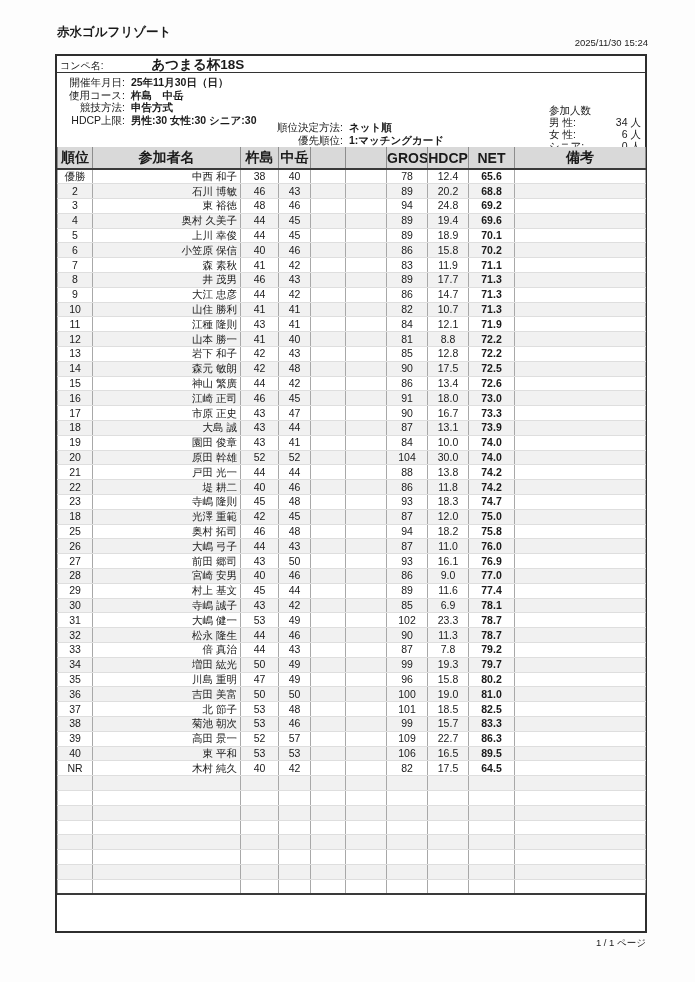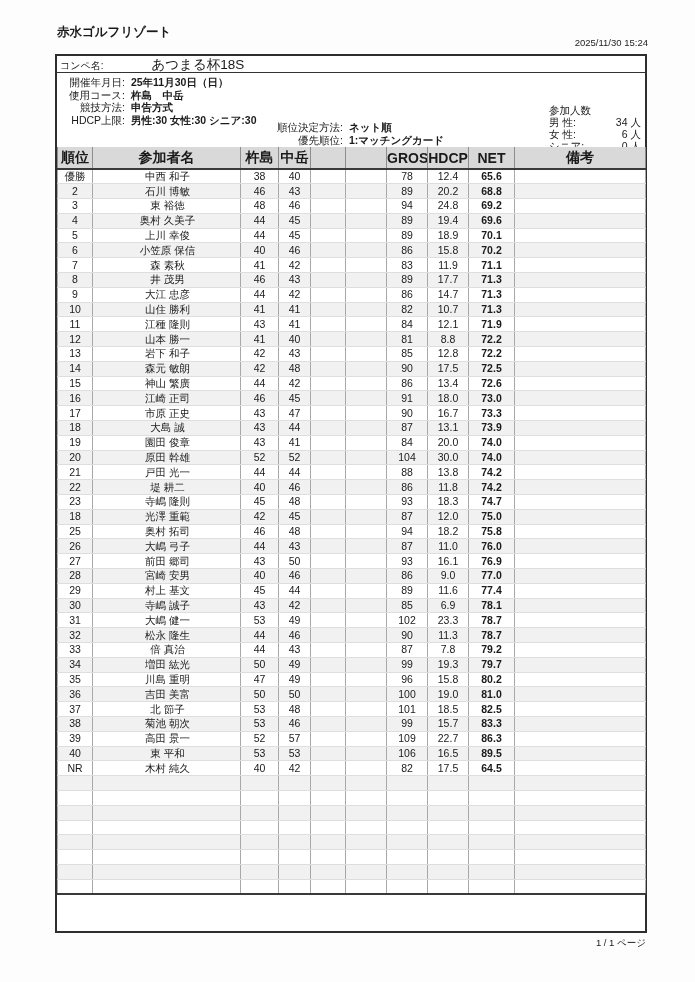--- a/index.html
+++ b/index.html
@@ -17,21 +17,21 @@
   .sheet  {
     position:absolute; left:55px; top:54px; width:592px; height:879px;
     border:2px solid #2e2e2e; background:#fff;
   }
   .comp-row {
     position:absolute; left:0; right:0; top:0; height:17px;
     border-bottom:1px solid #333;
     display:flex; align-items:baseline;gap:14px;
   }
   .comp-label { font-size:10px; margin-left:3px; }
-  .comp-name  { font-size:13.5px; font-weight:normal; margin-left:34px; }
+  .comp-name  { font-size:13.5px; font-weight:bold; margin-left:34px; }
   .info { position:absolute; left:0; right:0; top:17px; height:74px; font-size:10.5px; }
   .info-left { position:absolute; left:2px; top:3px; }
   .info-mid  { position:absolute; left:206px; top:16px;margin-top:32px; }
   .i-row { line-height:12.5px; white-space:nowrap; }
   .i-label { display:inline-block; text-align:right; }
   .info-left .i-label { width:66px; }
   .info-mid  .i-label { width:80px; }
   .i-val { font-weight:bold; margin-left:3px;text-align:center; }
   .i-val.indent2 { margin-left:14px; }
   .pcount { position:absolute; right:4px; top:31px; width:92px; font-size:10.5px; }
@@ -48,21 +48,21 @@
   }
   td {
     height:14.8px; font-size:10.5px; line-height:13px;
     border-left:1px solid #a8a8a8; border-right:1px solid #a8a8a8;
     border-bottom:1px solid #dedede;
     padding:0 3px; overflow:hidden; white-space:nowrap;
   }
   tr.alt td { background:#f1f1f1; }
   tr.lastline td { border-bottom:2px solid #3a3a3a; }
   .c-rank { text-align:center; }
-  .c-name { text-align:center; padding-left:5px; }
+  .c-name { text-align:right; padding-left:5px; }
   .c-score { text-align:center; }
   .c-num { text-align:center; }
   .c-net { font-weight:bold; }
   .page-foot { position:absolute; right:49px; top:937px; font-size:9.5px; }
 </style>
 </head>
 <body>
 
 <div class="resort">赤水ゴルフリゾート</div>
 <div class="stamp">2025/11/30 15:24</div>
@@ -374,21 +374,21 @@
             <td class="c-note"></td>
           </tr>
           <tr>
             <td class="c-rank">19</td>
             <td class="c-name">園田 俊章</td>
             <td class="c-score">43</td>
             <td class="c-score">41</td>
             <td class="c-blank"></td>
             <td class="c-blank"></td>
             <td class="c-num">84</td>
-            <td class="c-num">20.0</td>
+            <td class="c-num">10.0</td>
             <td class="c-num c-net">74.0</td>
             <td class="c-note"></td>
           </tr>
           <tr class="alt">
             <td class="c-rank">20</td>
             <td class="c-name">原田 幹雄</td>
             <td class="c-score">52</td>
             <td class="c-score">52</td>
             <td class="c-blank"></td>
             <td class="c-blank"></td>

